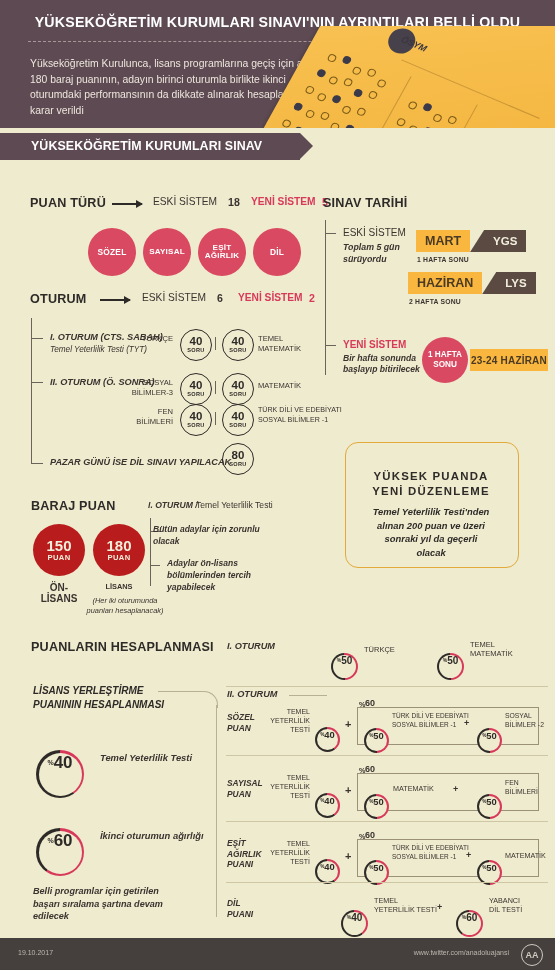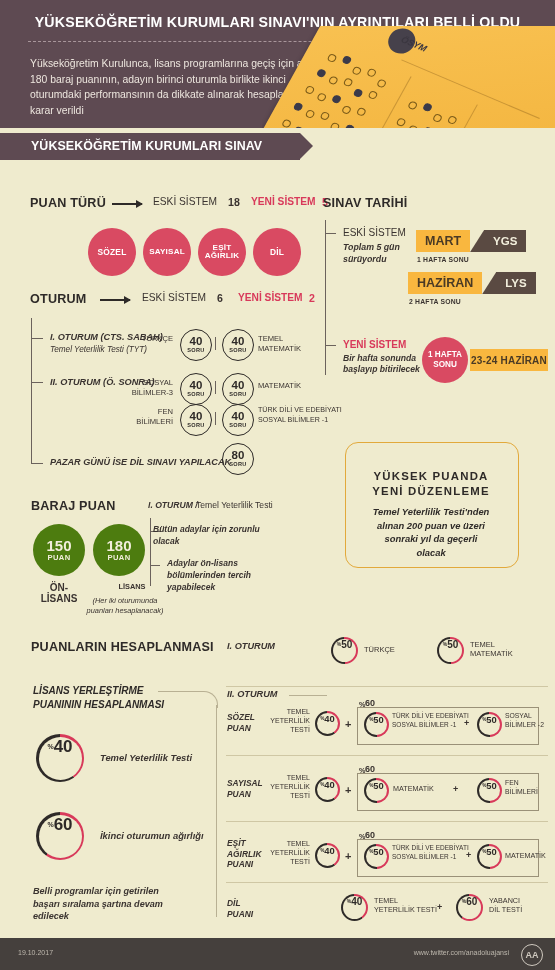--- a/index.html
+++ b/index.html
@@ -74,21 +74,21 @@
 
   
   .chip{
     position:absolute;border-radius:50%;background:#D94A62;color:#fff;
     display:flex;align-items:center;justify-content:center;text-align:center;
     font-weight:bold;letter-spacing:.2px;line-height:1.05;
   }
 
   
   .dcirc{
-    position:absolute;border-radius:50%;background:#4d7c0f;color:#F2EEDC;
+    position:absolute;border-radius:50%;background:#b91c1c;color:#F2EEDC;
     display:flex;flex-direction:column;align-items:center;justify-content:center;line-height:1;
   }
   .dcirc .n{font-size:15px;font-weight:bold;}
   .dcirc .u{font-size:7.6px;font-weight:bold;letter-spacing:.4px;margin-top:1px;}
 
   
   .qc{
     position:absolute;width:30px;height:30px;border-radius:50%;
     border:1.3px solid #2e2a28;display:flex;flex-direction:column;
     align-items:center;justify-content:center;line-height:1;color:#2e2a28;
@@ -120,21 +120,21 @@
     display:flex;align-items:center;justify-content:center;height:22px;letter-spacing:.2px;}
 
   
   .hbox{
     position:absolute;border:1.4px solid #E2A93B;border-radius:13px;background:transparent;
   }
   .hbox-t{position:absolute;text-align:center;font-size:11.4px;font-weight:bold;letter-spacing:1.2px;color:#2e2a28;line-height:15px;}
   .hbox-b{position:absolute;text-align:center;font-size:9.4px;font-style:italic;font-weight:bold;color:#2e2a28;line-height:13.5px;}
 
   
-  .donut{position:absolute;border-radius:50%;display:flex;align-items:center;justify-content:center;}
+  .donut{position:absolute;border-radius:50%;display:flex;align-items:center;justify-content:center;margin-top:16px;}
   .donut .inner{border-radius:50%;background:#EFEBCE;display:flex;align-items:baseline;justify-content:center;}
   .donut .pct{font-size:7px;font-weight:bold;color:#2e2a28;position:relative;top:-3px;}
   .donut .val{font-weight:bold;color:#2e2a28;}
 
   .plus{position:absolute;font-size:11px;font-weight:bold;color:#3a3330;}
 
   
   .sbr{position:absolute;border:1.3px solid #9a9178;border-left:none;border-right:none;}
   .sbr:before,.sbr:after{content:"";position:absolute;top:-1.3px;bottom:-1.3px;width:7px;
     border:1.3px solid #9a9178;}
@@ -322,21 +322,21 @@
   <div class="dcirc" style="left:33px;top:524px;width:52px;height:52px;">
     <span class="n">150</span>
     <span class="u">PUAN</span>
   </div>
   <div class="abs" style="left:33px;top:582px;width:52px;text-align:center;font-size:10px;font-weight:bold;">ÖN-LİSANS</div>
 
   <div class="dcirc" style="left:93px;top:524px;width:52px;height:52px;">
     <span class="n">180</span>
     <span class="u">PUAN</span>
   </div>
-  <div class="abs" style="left:106px;top:582px;width:52px;text-align:center;font-size:7.4px;font-weight:bold;">LİSANS</div>
+  <div class="abs" style="left:93px;top:582px;width:52px;text-align:center;font-size:7.4px;font-weight:bold;">LİSANS</div>
   <div class="abs" style="left:70px;top:596px;width:110px;text-align:center;font-size:7.4px;font-style:italic;white-space:pre-line;line-height:10.4px;">(Her iki oturumunda
 puanları hesaplanacak)</div>
 
   <div class="abs" style="left:148px;top:500px;font-size:8.6px;font-weight:bold;font-style:italic;">I. OTURUM /</div>
   <div class="abs" style="left:196px;top:500px;font-size:8.6px;"> Temel Yeterlilik Testi</div>
   <div class="vline" style="left:150px;top:518px;height:68px;"></div>
   <div class="hline" style="left:150px;top:531px;width:10px;"></div>
   <div class="hline" style="left:150px;top:565px;width:10px;"></div>
   <div class="abs" style="left:153px;top:524px;font-size:8.5px;font-weight:bold;font-style:italic;white-space:pre-line;line-height:11.8px;">Bütün adaylar için zorunlu
 olacak</div>

